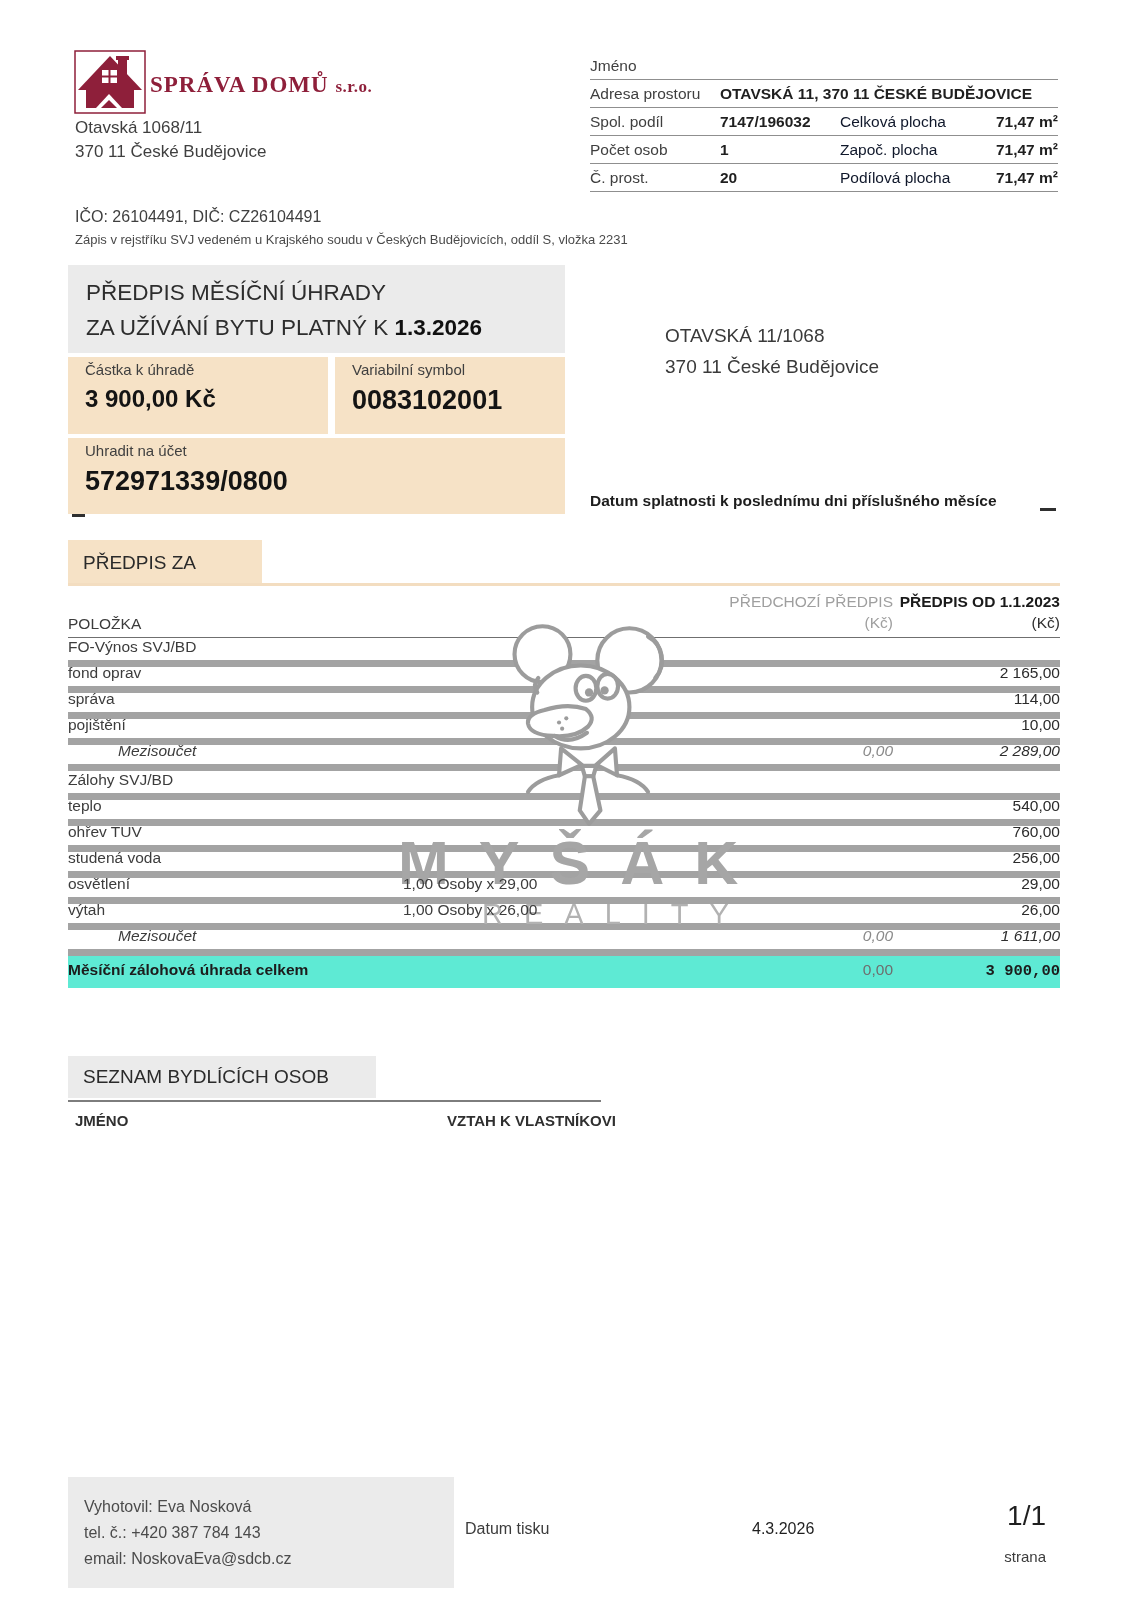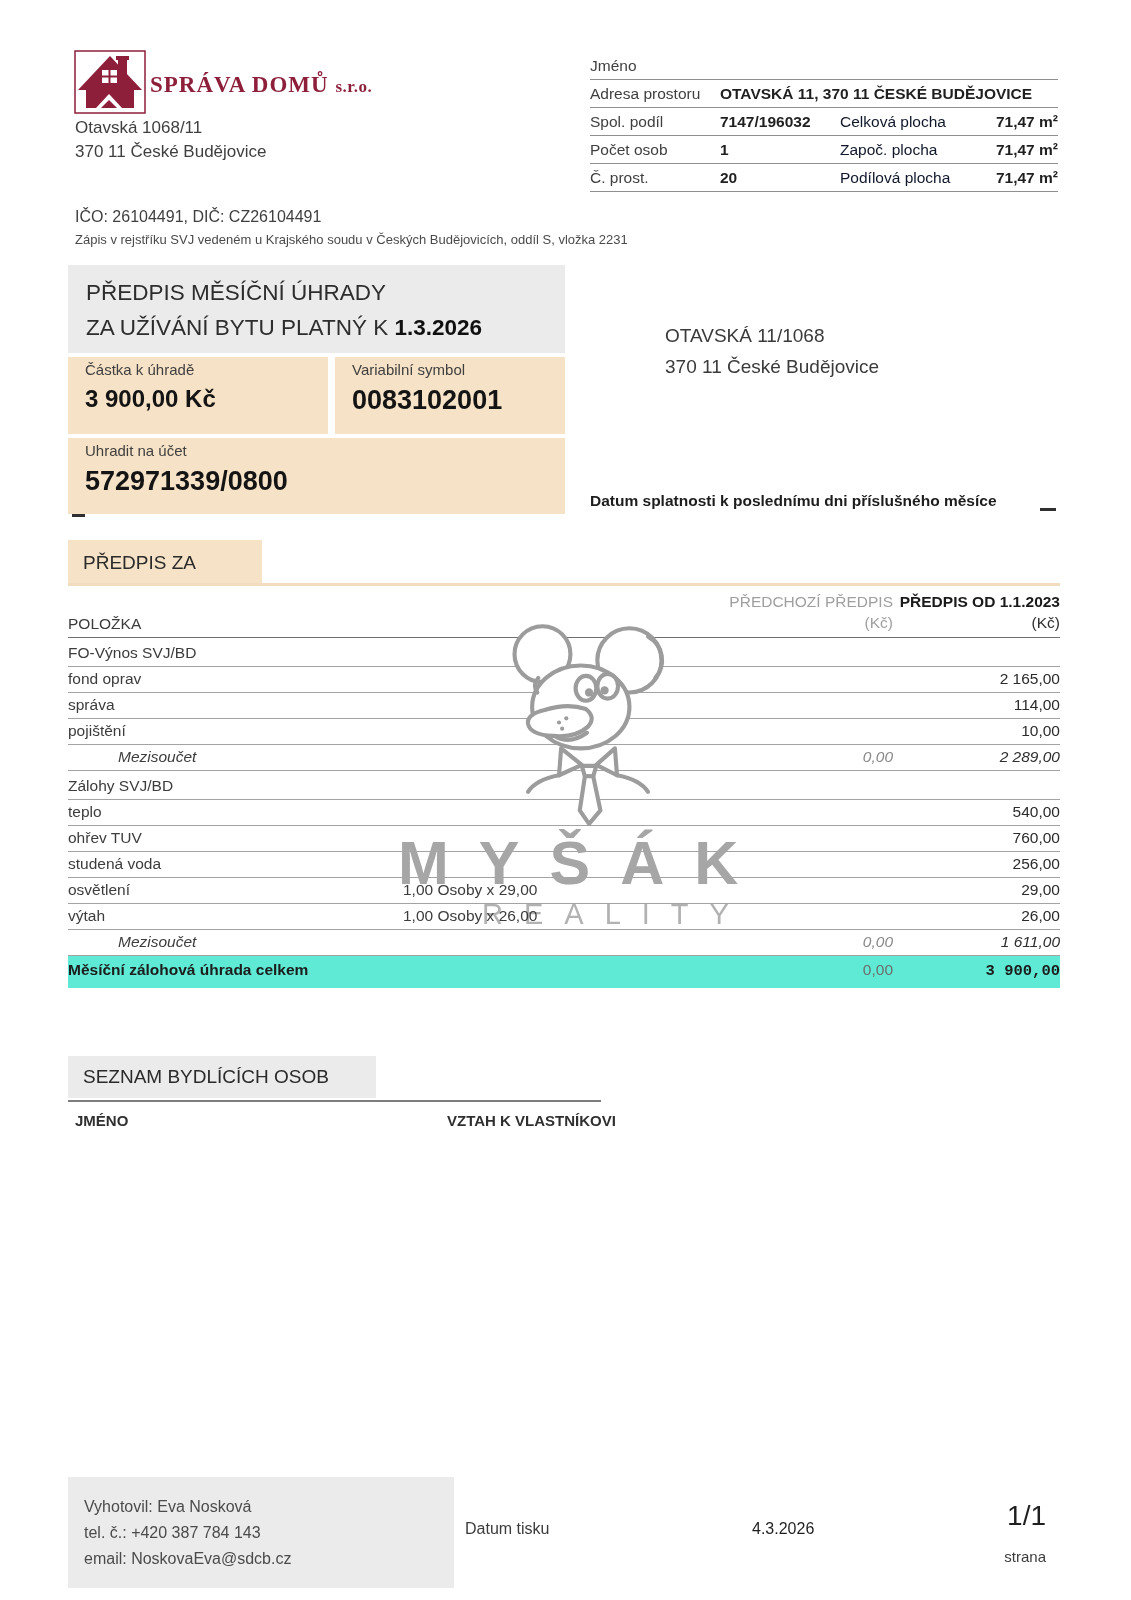--- a/index.html
+++ b/index.html
@@ -42,21 +42,21 @@
   .fold{background:#2f2f2f;height:3px;}
   .fold-left{left:72px;top:514px;width:13px;}
   .fold-right{left:1040px;top:508px;width:16px;}
 
   
   .predpis-title{left:68px;top:540px;width:194px;height:46px;background:#f6e2c6;box-sizing:border-box;
                  padding:12px 0 0 15px;font-size:19px;color:#2a2a2a;}
   .predpis-rule{left:68px;top:583px;width:992px;height:3px;background:#f3ddc0;}
   .ptable{left:68px;top:588px;width:992px;font-size:15.5px;}
   .prow{display:flex;align-items:flex-end;height:26px;padding-bottom:4px;box-sizing:border-box;
-        border-bottom:1px solid #a3a3a3;}
+        border-bottom:7px solid #a3a3a3;}
   .prow span{position:relative;z-index:3;}
   .c-name{width:335px;}
   .c-detail{width:275px;}
   .c-prev{width:215px;text-align:right;}
   .c-curr{flex:1;text-align:right;}
   .prow-head{height:50px;border-bottom:1px solid #6f6f6f;}
   .head-gray{color:#9f9f9f;line-height:21px;}
   .head-dark{color:#2f2f2f;line-height:21px;}
   .head-dark .t{font-weight:bold;color:#1a1a1a;}
   .row-section{height:29px;}

